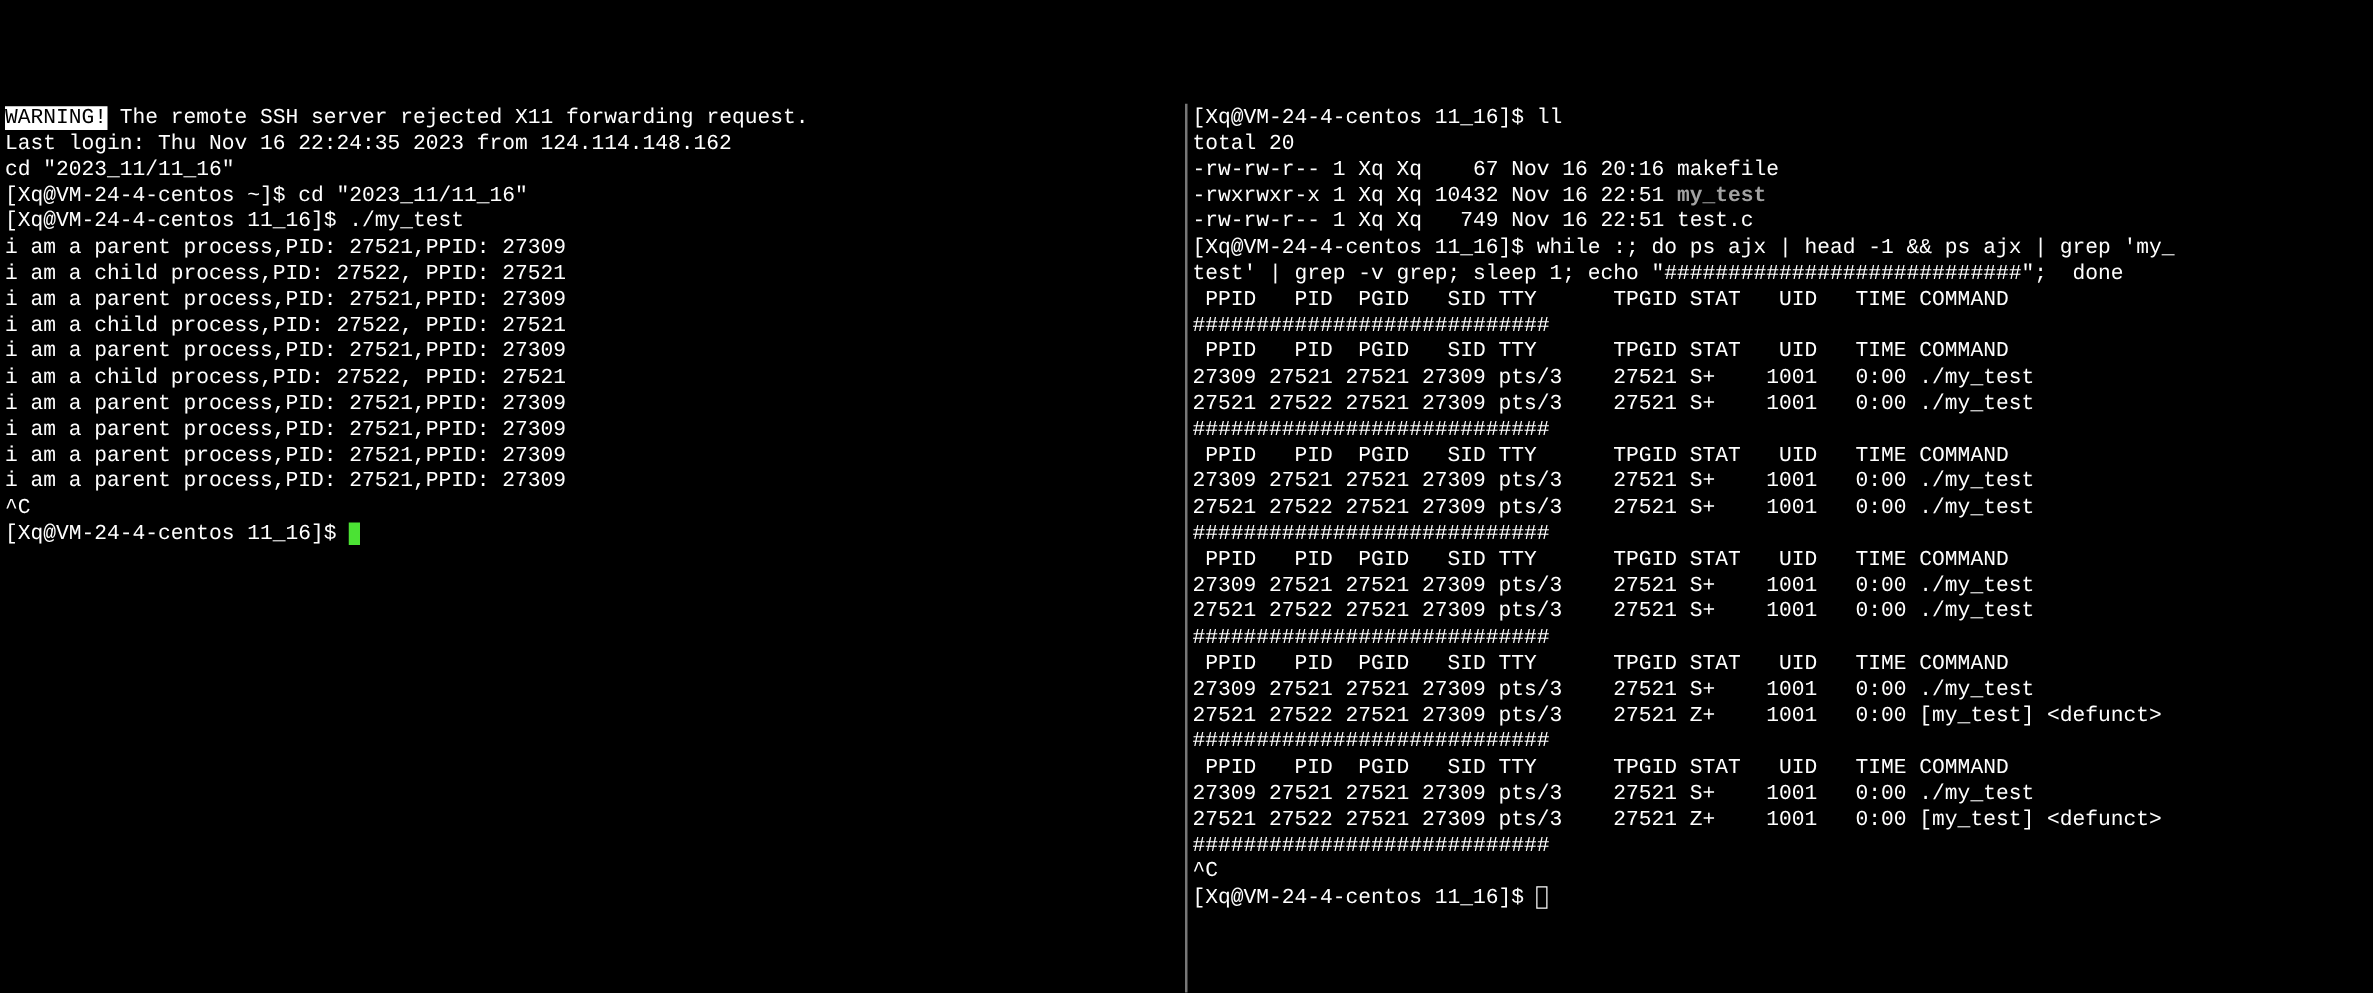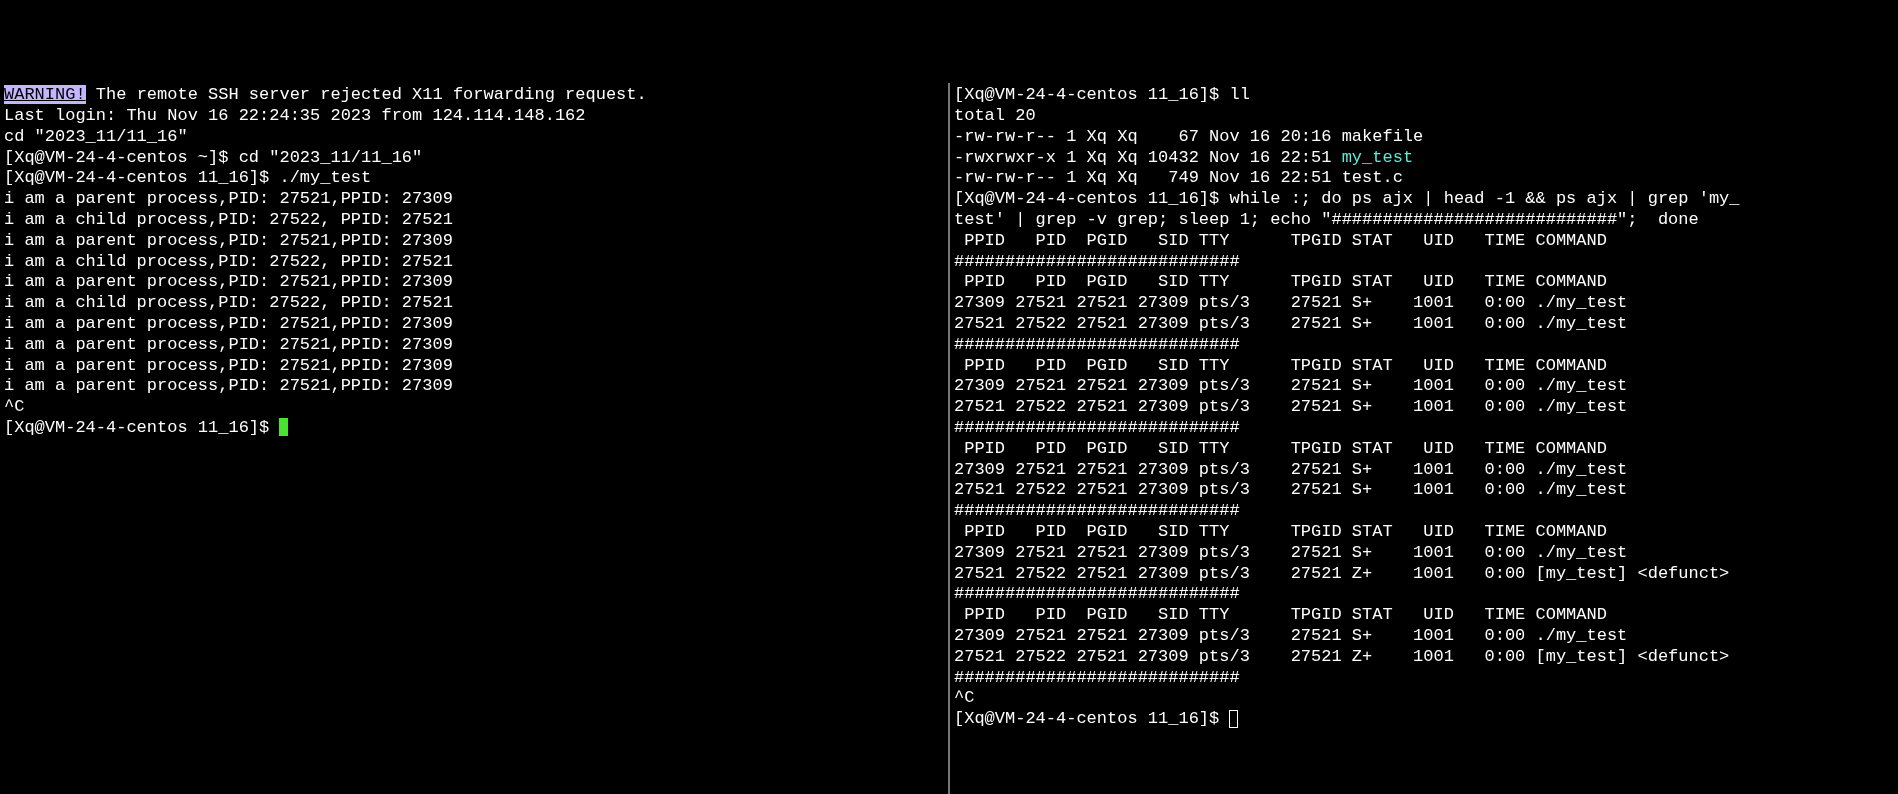--- a/index.html
+++ b/index.html
@@ -1,22 +1,22 @@
 <!DOCTYPE html>
 <html><head>
 <meta charset="utf-8">
 <style>
   * { margin:0; padding:0; box-sizing:border-box; }
   html,body { width:1898px; height:794px; background:#000; }
   body { font-family: "Consolas","Menlo","Courier New",monospace; font-size:17px; line-height:20.8px; color:#fff; white-space:pre; overflow:hidden; }
   .split { display:flex; height:100%; }
   .pane { flex:1; padding:2px 4px; overflow:hidden; position:relative; }
   .divider { width:2px; background:#777; }
-  .inv { background:#c4b5fd; color:#000;text-decoration:underline; }
-  .exe { color:#5eead4; font-weight:normal; }
+  .inv { background:#ffffff; color:#000; }
+  .exe { color:#a3a3a3; font-weight:bold; }
   .cursor { display:inline-block; width:9px; height:18px; background:#4be234; vertical-align:middle; }
   .cursor2 { display:inline-block; width:9px; height:18px; border:1px solid #fff; vertical-align:middle; }
 </style>
 </head>
 <body>
 
 
 
 <div class="split">
   <div class="pane" id="left"><span class="inv">WARNING!</span> The remote SSH server rejected X11 forwarding request.

